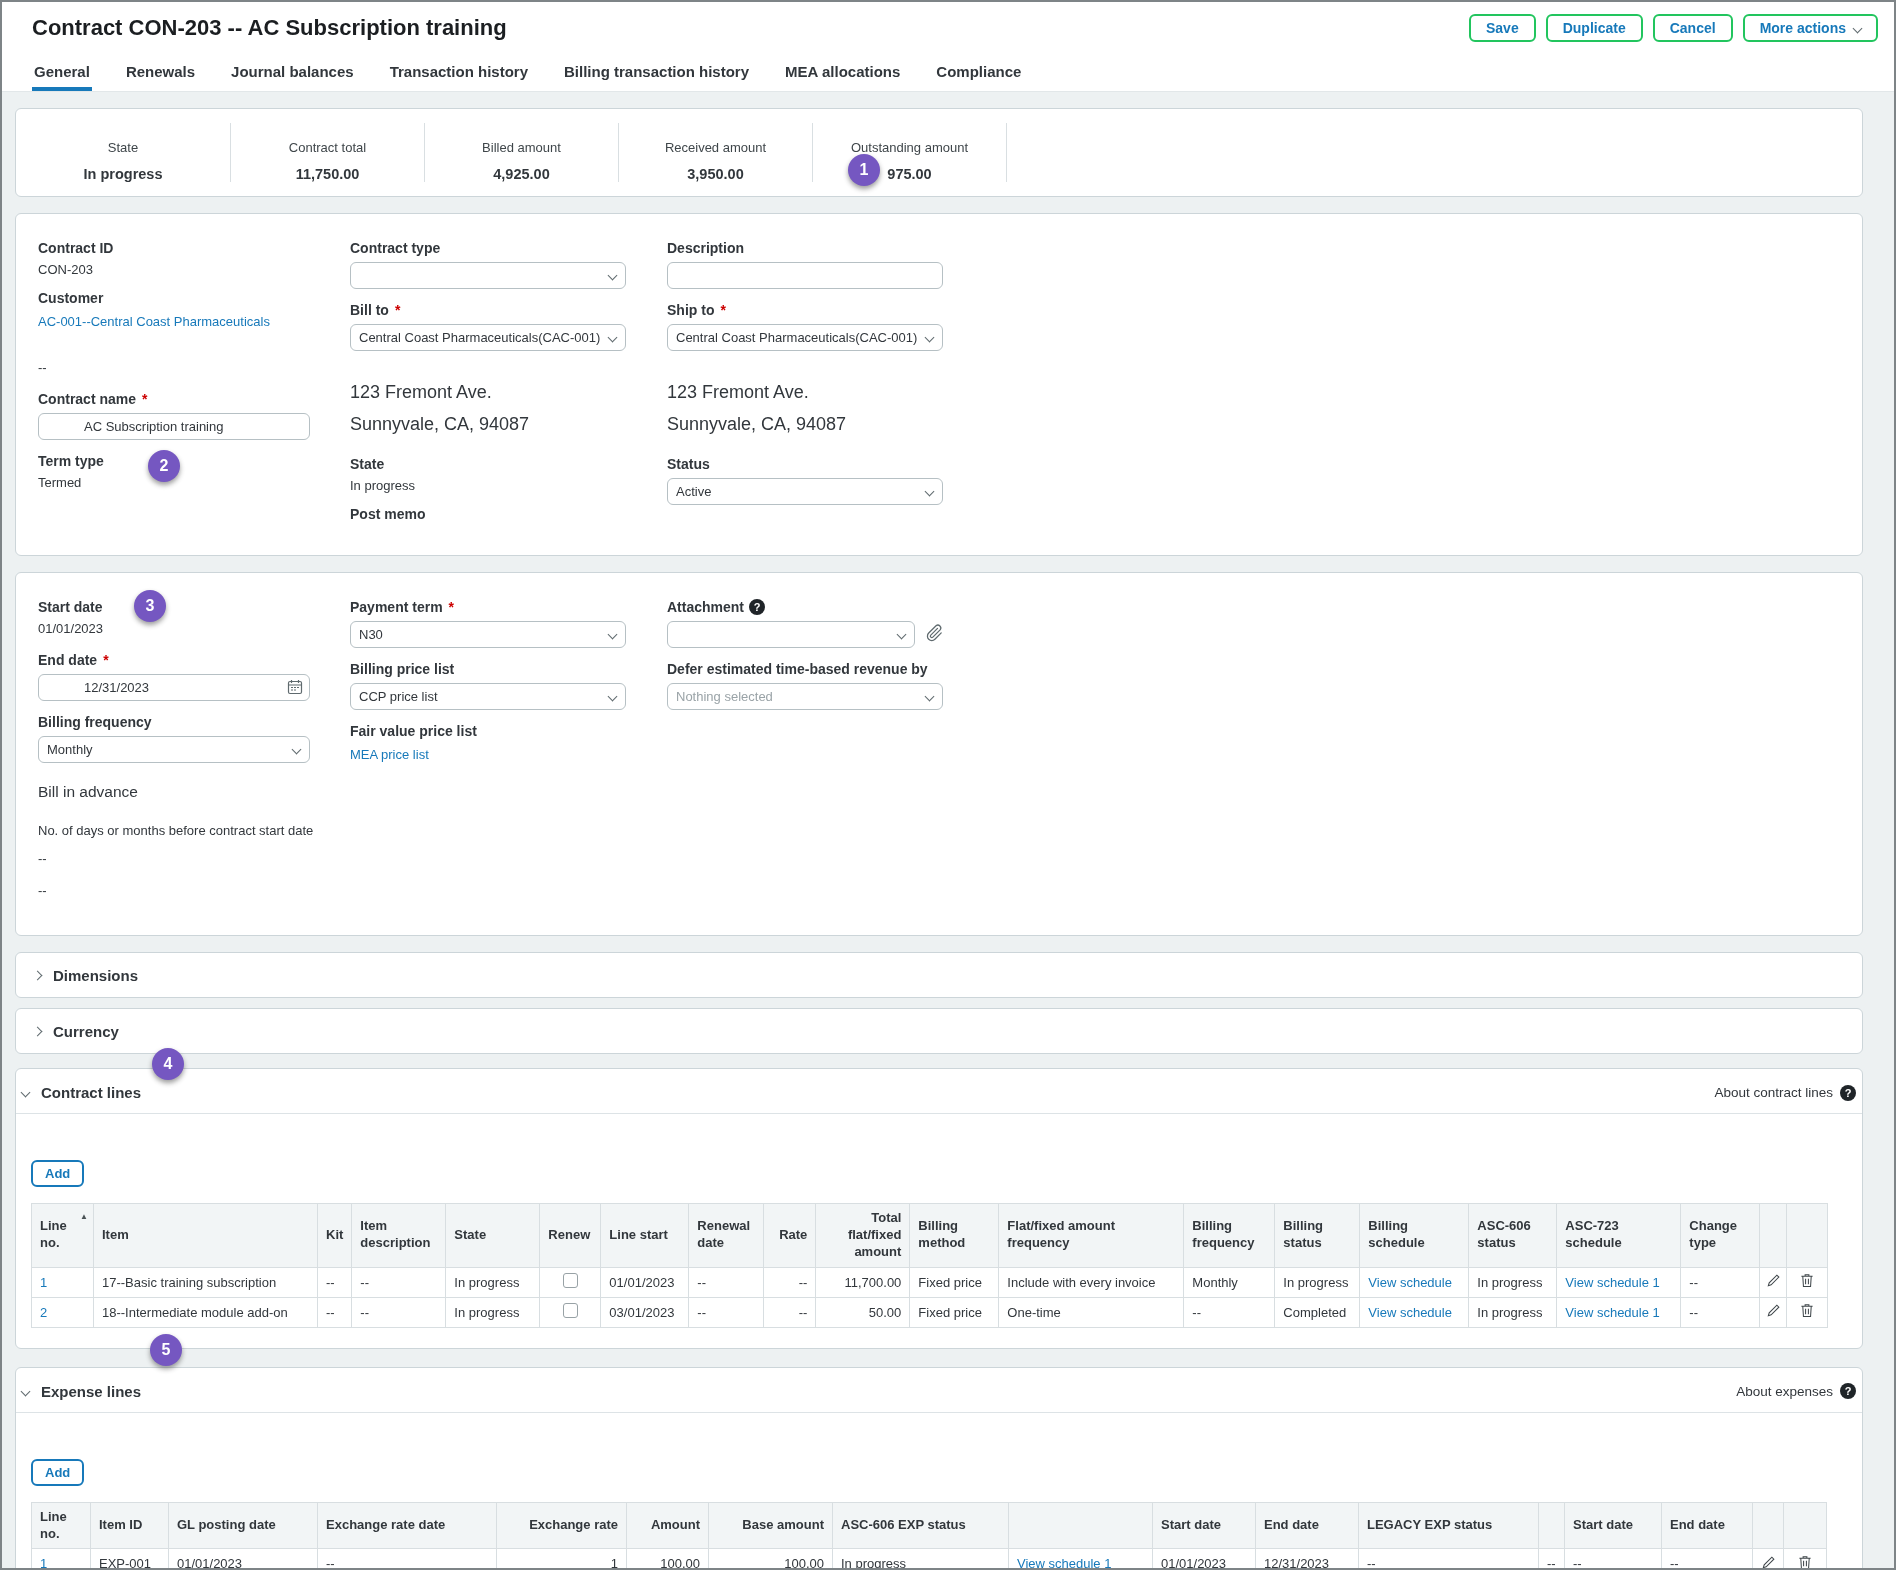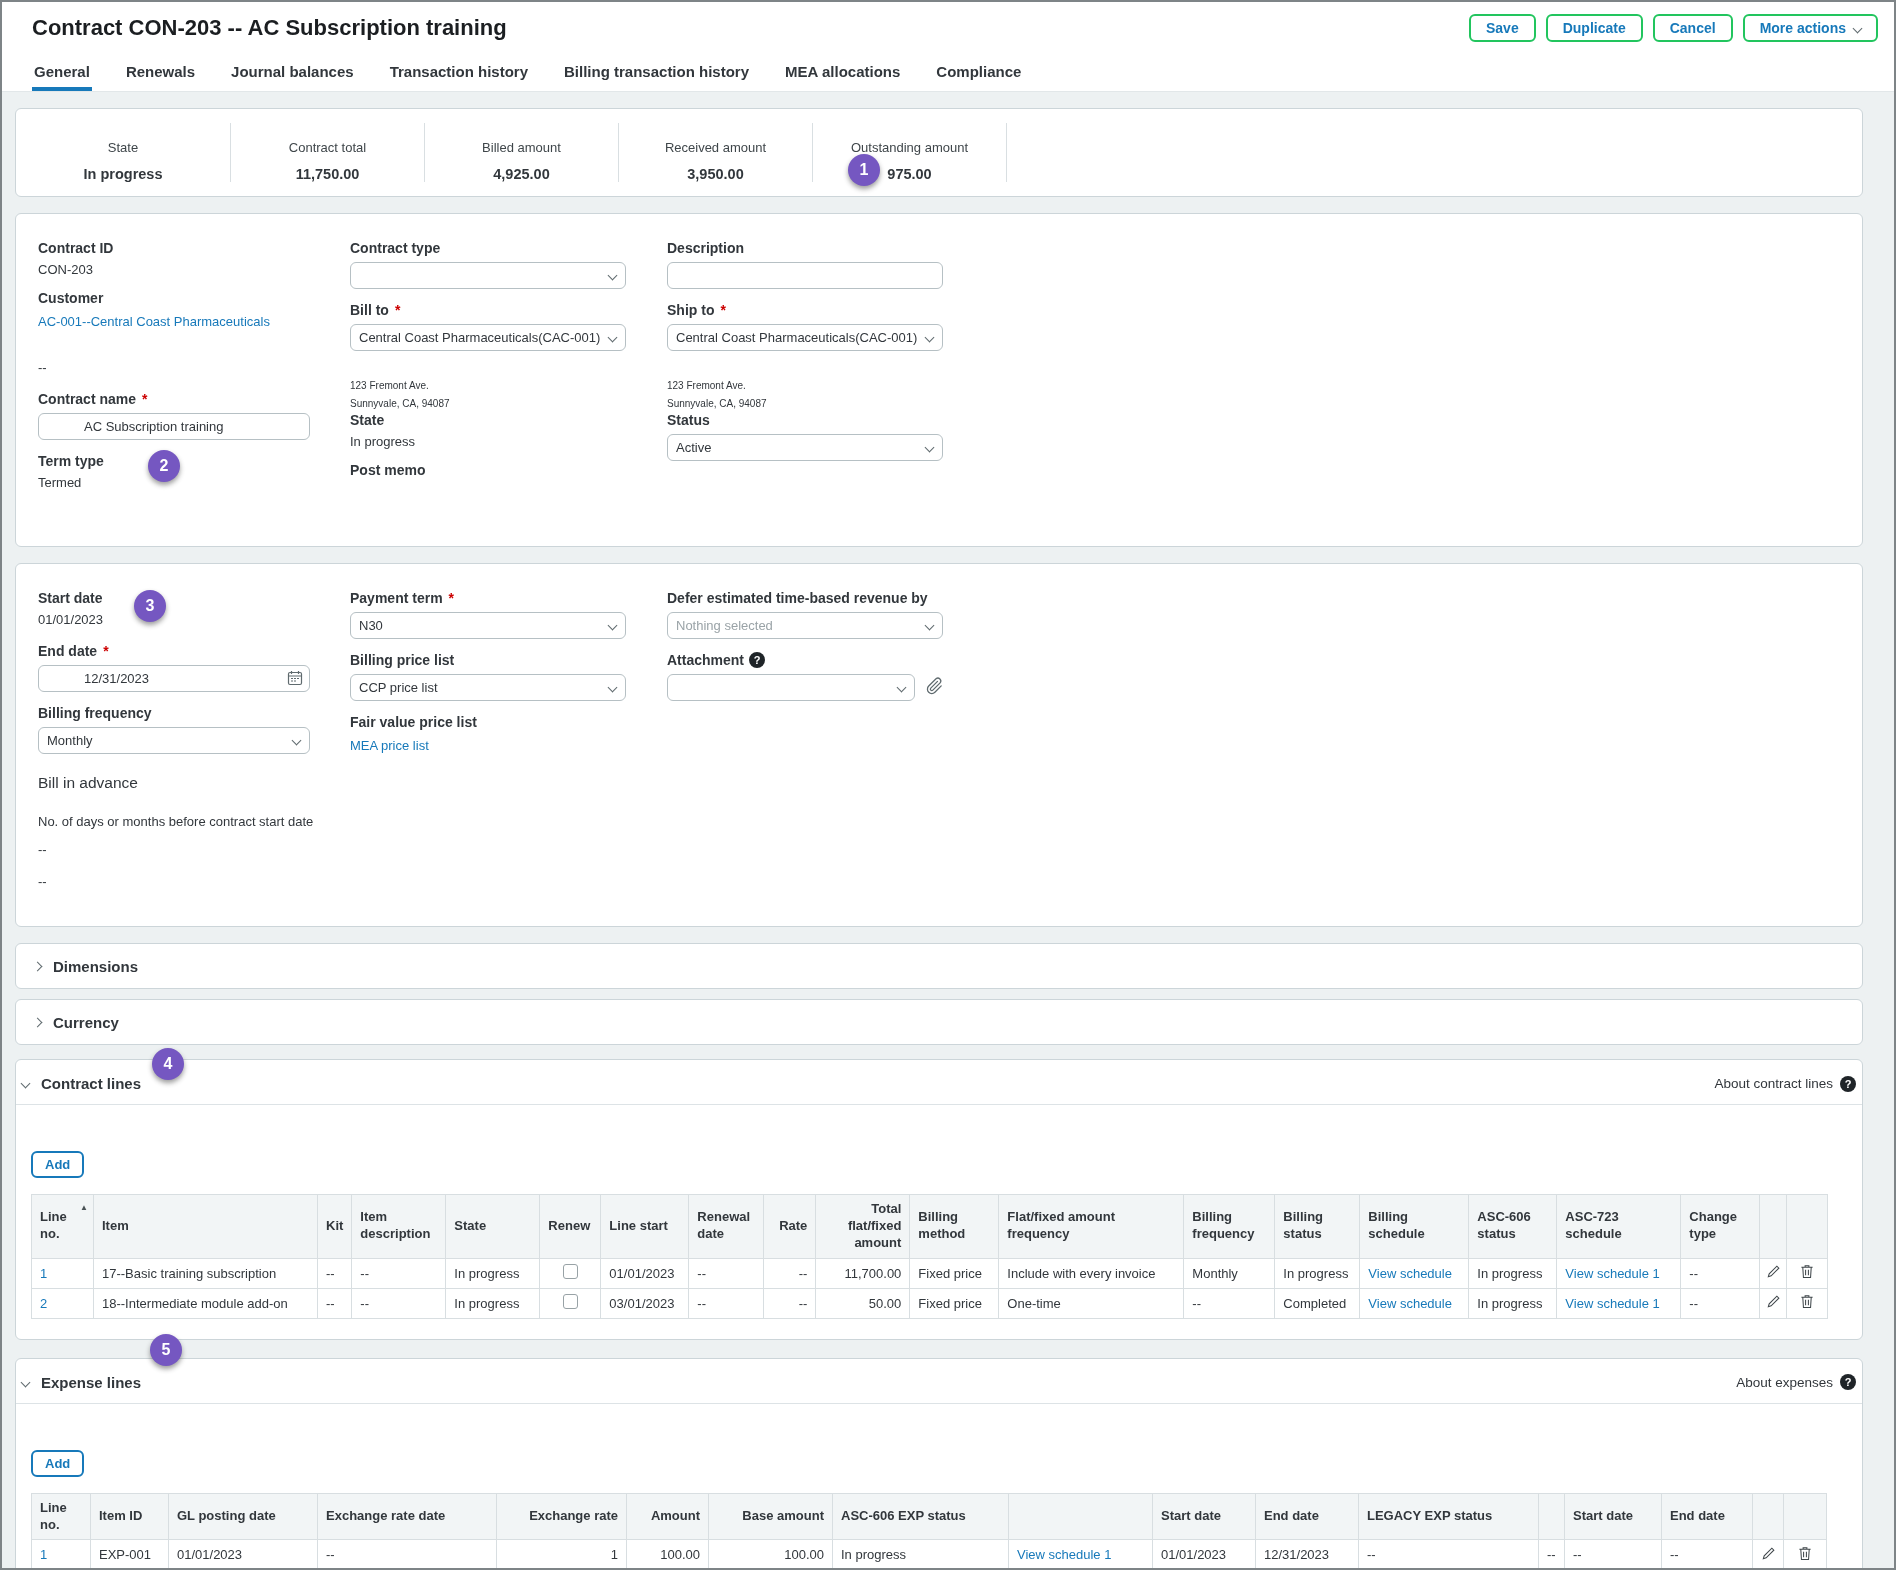--- a/index.html
+++ b/index.html
@@ -35,21 +35,21 @@
   .form-panel { padding: 26px 0 20px 22px; margin-bottom: 16px; }
   .cols { display: flex; }
   .col1 { width: 312px; }
   .col2 { width: 317px; }
   .col3 { flex: 1; }
   .fld { margin-bottom: 13px; }
   .lbl { font-size: 14px; font-weight: 700; color: #32373c; margin-bottom: 6px; display: flex; align-items: center; gap: 5px; }
   .req { color: #c00; font-weight: 700; margin-left: 1px; }
   .val { font-size: 13px; color: #32373c; }
   a.link, .link { color: #1779ba; font-size: 13px; text-decoration: none; cursor: pointer; }
-  .addr { font-size: 10px; line-height: 1.75; }
+  .addr { font-size: 18px; line-height: 1.75; margin-bottom: 16px; }
   .dash { font-size: 13px; margin-bottom: 16px; }
 
   .tbox { height: 27px; border: 1px solid #b6c0c4; border-radius: 6px; background: #fff;
           font-size: 13px; color: #32373c; padding: 0 8px; width: 276px; display: flex; align-items: center;
           font-family: inherit; }
   input.tbox { outline: none; padding-left: 45px; }
   .select { position: relative; height: 27px; border: 1px solid #b6c0c4; border-radius: 6px; background: #fff;
             width: 276px; display: flex; align-items: center; padding: 0 24px 0 8px; font-size: 13px; cursor: pointer; }
   .placeholder { color: #9aa3a7; }
   .chev { display: inline-block; width: 7px; height: 7px; border-right: 1.6px solid #5f6a6e; border-bottom: 1.6px solid #5f6a6e; }
@@ -300,41 +300,41 @@
             </div>
           </div>
           <div class="fld">
             <div class="lbl">Fair value price list</div>
             <a class="link">MEA price list</a>
           </div>
         </div>
 
         <div class="col3">
           <div class="fld">
-            <div class="lbl">Defer estimated time-based revenue by</div>
-            <div class="select">
-              <span class="placeholder">Nothing selected</span>
-              <span class="chev down"></span>
-            </div>
-          </div>
-          <div class="fld">
             <div class="lbl">
               <span>Attachment</span>
               <span class="help"></span>
             </div>
             <div class="attach-row">
               <div class="select">
                 <span></span>
                 <span class="chev down"></span>
               </div>
               <span>
                 <svg width="19" height="19" viewBox="0 0 24 24">
                     <path d="M20.5 12.5l-8 8a5.5 5.5 0 0 1-7.8-7.8l9.2-9.2a3.7 3.7 0 0 1 5.2 5.2l-9.2 9.2a1.8 1.8 0 0 1-2.6-2.6l8.5-8.5" fill="none" stroke="#5f6a6e" stroke-width="1.6" stroke-linecap="round"></path>
                   </svg>
               </span>
+            </div>
+          </div>
+          <div class="fld">
+            <div class="lbl">Defer estimated time-based revenue by</div>
+            <div class="select">
+              <span class="placeholder">Nothing selected</span>
+              <span class="chev down"></span>
             </div>
           </div>
         </div>
       </div>
     </div>
 
     <div class="panel collapse-panel" style="margin-bottom:10px">
       <span class="chev right"></span>
       <span class="sec-title">Dimensions</span>
     </div>

